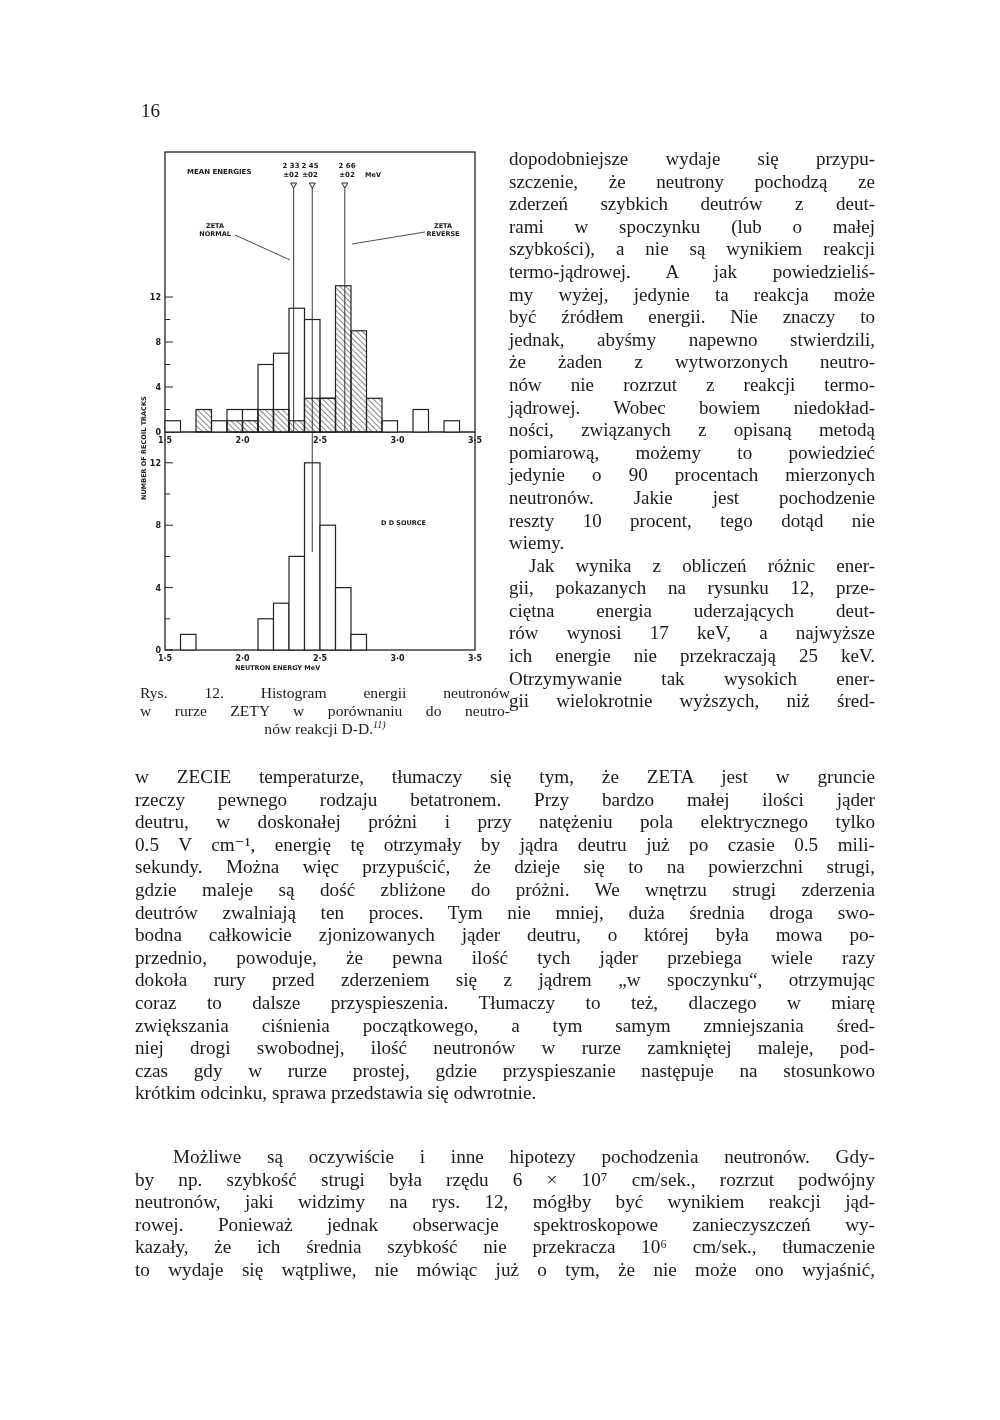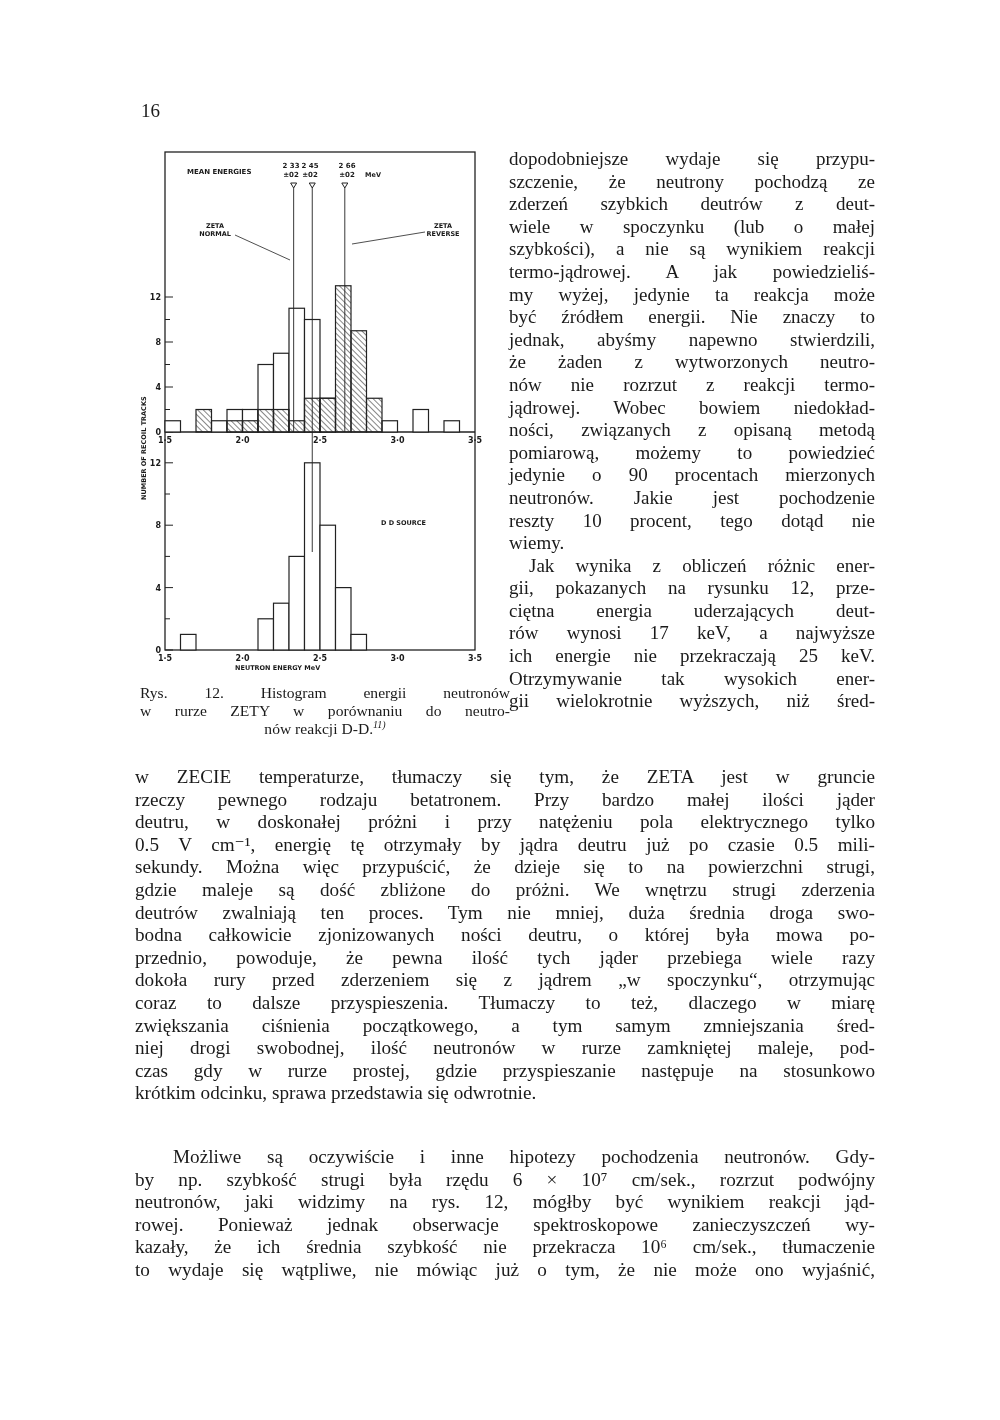--- a/index.html
+++ b/index.html
@@ -139,21 +139,21 @@
 <div class="caption">
   <span class="line">Rys. 12. Histogram energii neutronów</span>
   <span class="line">w rurze ZETY w porównaniu do neutro-</span>
   <span class="line last"><span>nów reakcji D-D.</span><sup>11)</sup></span>
 </div>
 
 <div class="rightcol" id="rightcol">
     <span class="ln">dopodobniejsze wydaje się przypu-</span>
     <span class="ln">szczenie, że neutrony pochodzą ze</span>
     <span class="ln">zderzeń szybkich deutrów z deut-</span>
-    <span class="ln">wiele w spoczynku (lub o małej</span>
+    <span class="ln">rami w spoczynku (lub o małej</span>
     <span class="ln">szybkości), a nie są wynikiem reakcji</span>
     <span class="ln">termo-jądrowej. A jak powiedzieliś-</span>
     <span class="ln">my wyżej, jedynie ta reakcja może</span>
     <span class="ln">być źródłem energii. Nie znaczy to</span>
     <span class="ln">jednak, abyśmy napewno stwierdzili,</span>
     <span class="ln">że żaden z wytworzonych neutro-</span>
     <span class="ln">nów nie rozrzut z reakcji termo-</span>
     <span class="ln">jądrowej. Wobec bowiem niedokład-</span>
     <span class="ln">ności, związanych z opisaną metodą</span>
     <span class="ln">pomiarową, możemy to powiedzieć</span>
@@ -171,21 +171,21 @@
   </div>
 
 <div class="full" style="top:766px" id="full1">
     <span class="ln">w ZECIE temperaturze, tłumaczy się tym, że ZETA jest w gruncie</span>
     <span class="ln">rzeczy pewnego rodzaju betatronem. Przy bardzo małej ilości jąder</span>
     <span class="ln">deutru, w doskonałej próżni i przy natężeniu pola elektrycznego tylko</span>
     <span class="ln">0.5 V cm⁻¹, energię tę otrzymały by jądra deutru już po czasie 0.5 mili-</span>
     <span class="ln">sekundy. Można więc przypuścić, że dzieje się to na powierzchni strugi,</span>
     <span class="ln">gdzie maleje są dość zbliżone do próżni. We wnętrzu strugi zderzenia</span>
     <span class="ln">deutrów zwalniają ten proces. Tym nie mniej, duża średnia droga swo-</span>
-    <span class="ln">bodna całkowicie zjonizowanych ności deutru, o której była mowa po-</span>
+    <span class="ln">bodna całkowicie zjonizowanych jąder deutru, o której była mowa po-</span>
     <span class="ln">przednio, powoduje, że pewna ilość tych jąder przebiega wiele razy</span>
     <span class="ln">dokoła rury przed zderzeniem się z jądrem „w spoczynku“, otrzymując</span>
     <span class="ln">coraz to dalsze przyspieszenia. Tłumaczy to też, dlaczego w miarę</span>
     <span class="ln">zwiększania ciśnienia początkowego, a tym samym zmniejszania śred-</span>
     <span class="ln">niej drogi swobodnej, ilość neutronów w rurze zamkniętej maleje, pod-</span>
     <span class="ln">czas gdy w rurze prostej, gdzie przyspieszanie następuje na stosunkowo</span>
     <span class="ln end">krótkim odcinku, sprawa przedstawia się odwrotnie.</span>
   </div>
 <div class="full" style="top:1146px" id="full2">
     <span class="ln indent">Możliwe są oczywiście i inne hipotezy pochodzenia neutronów. Gdy-</span>

